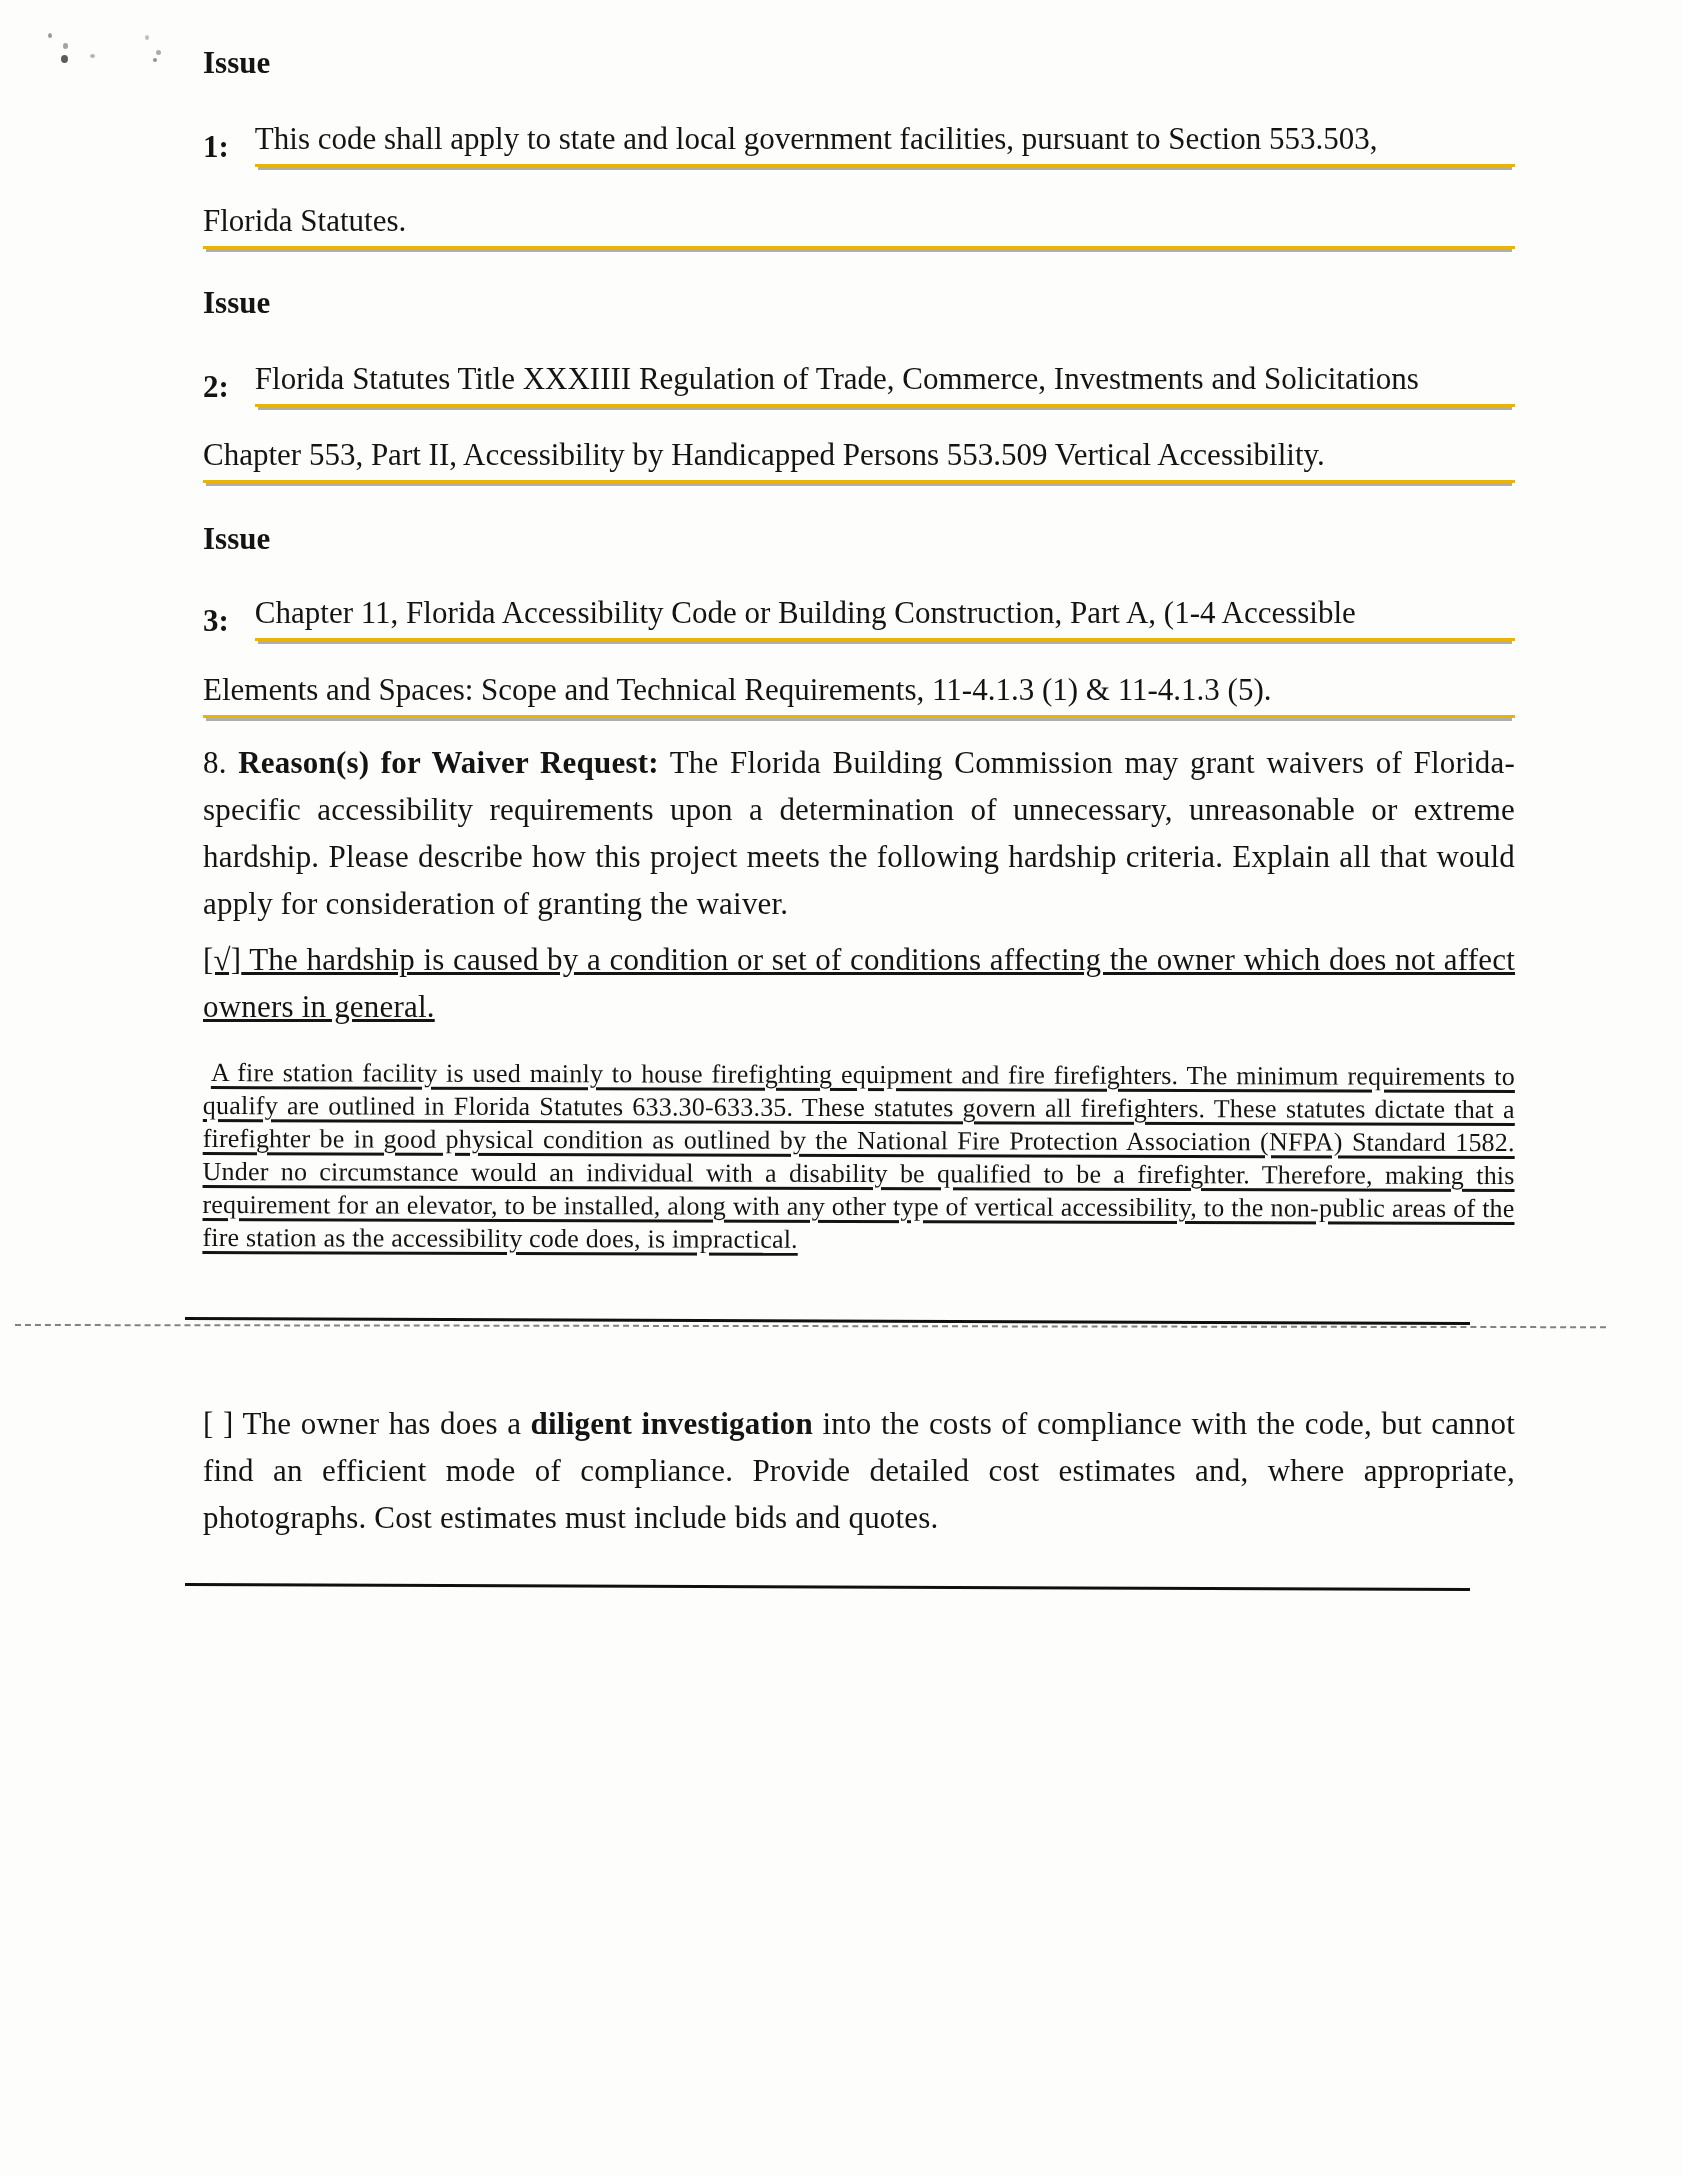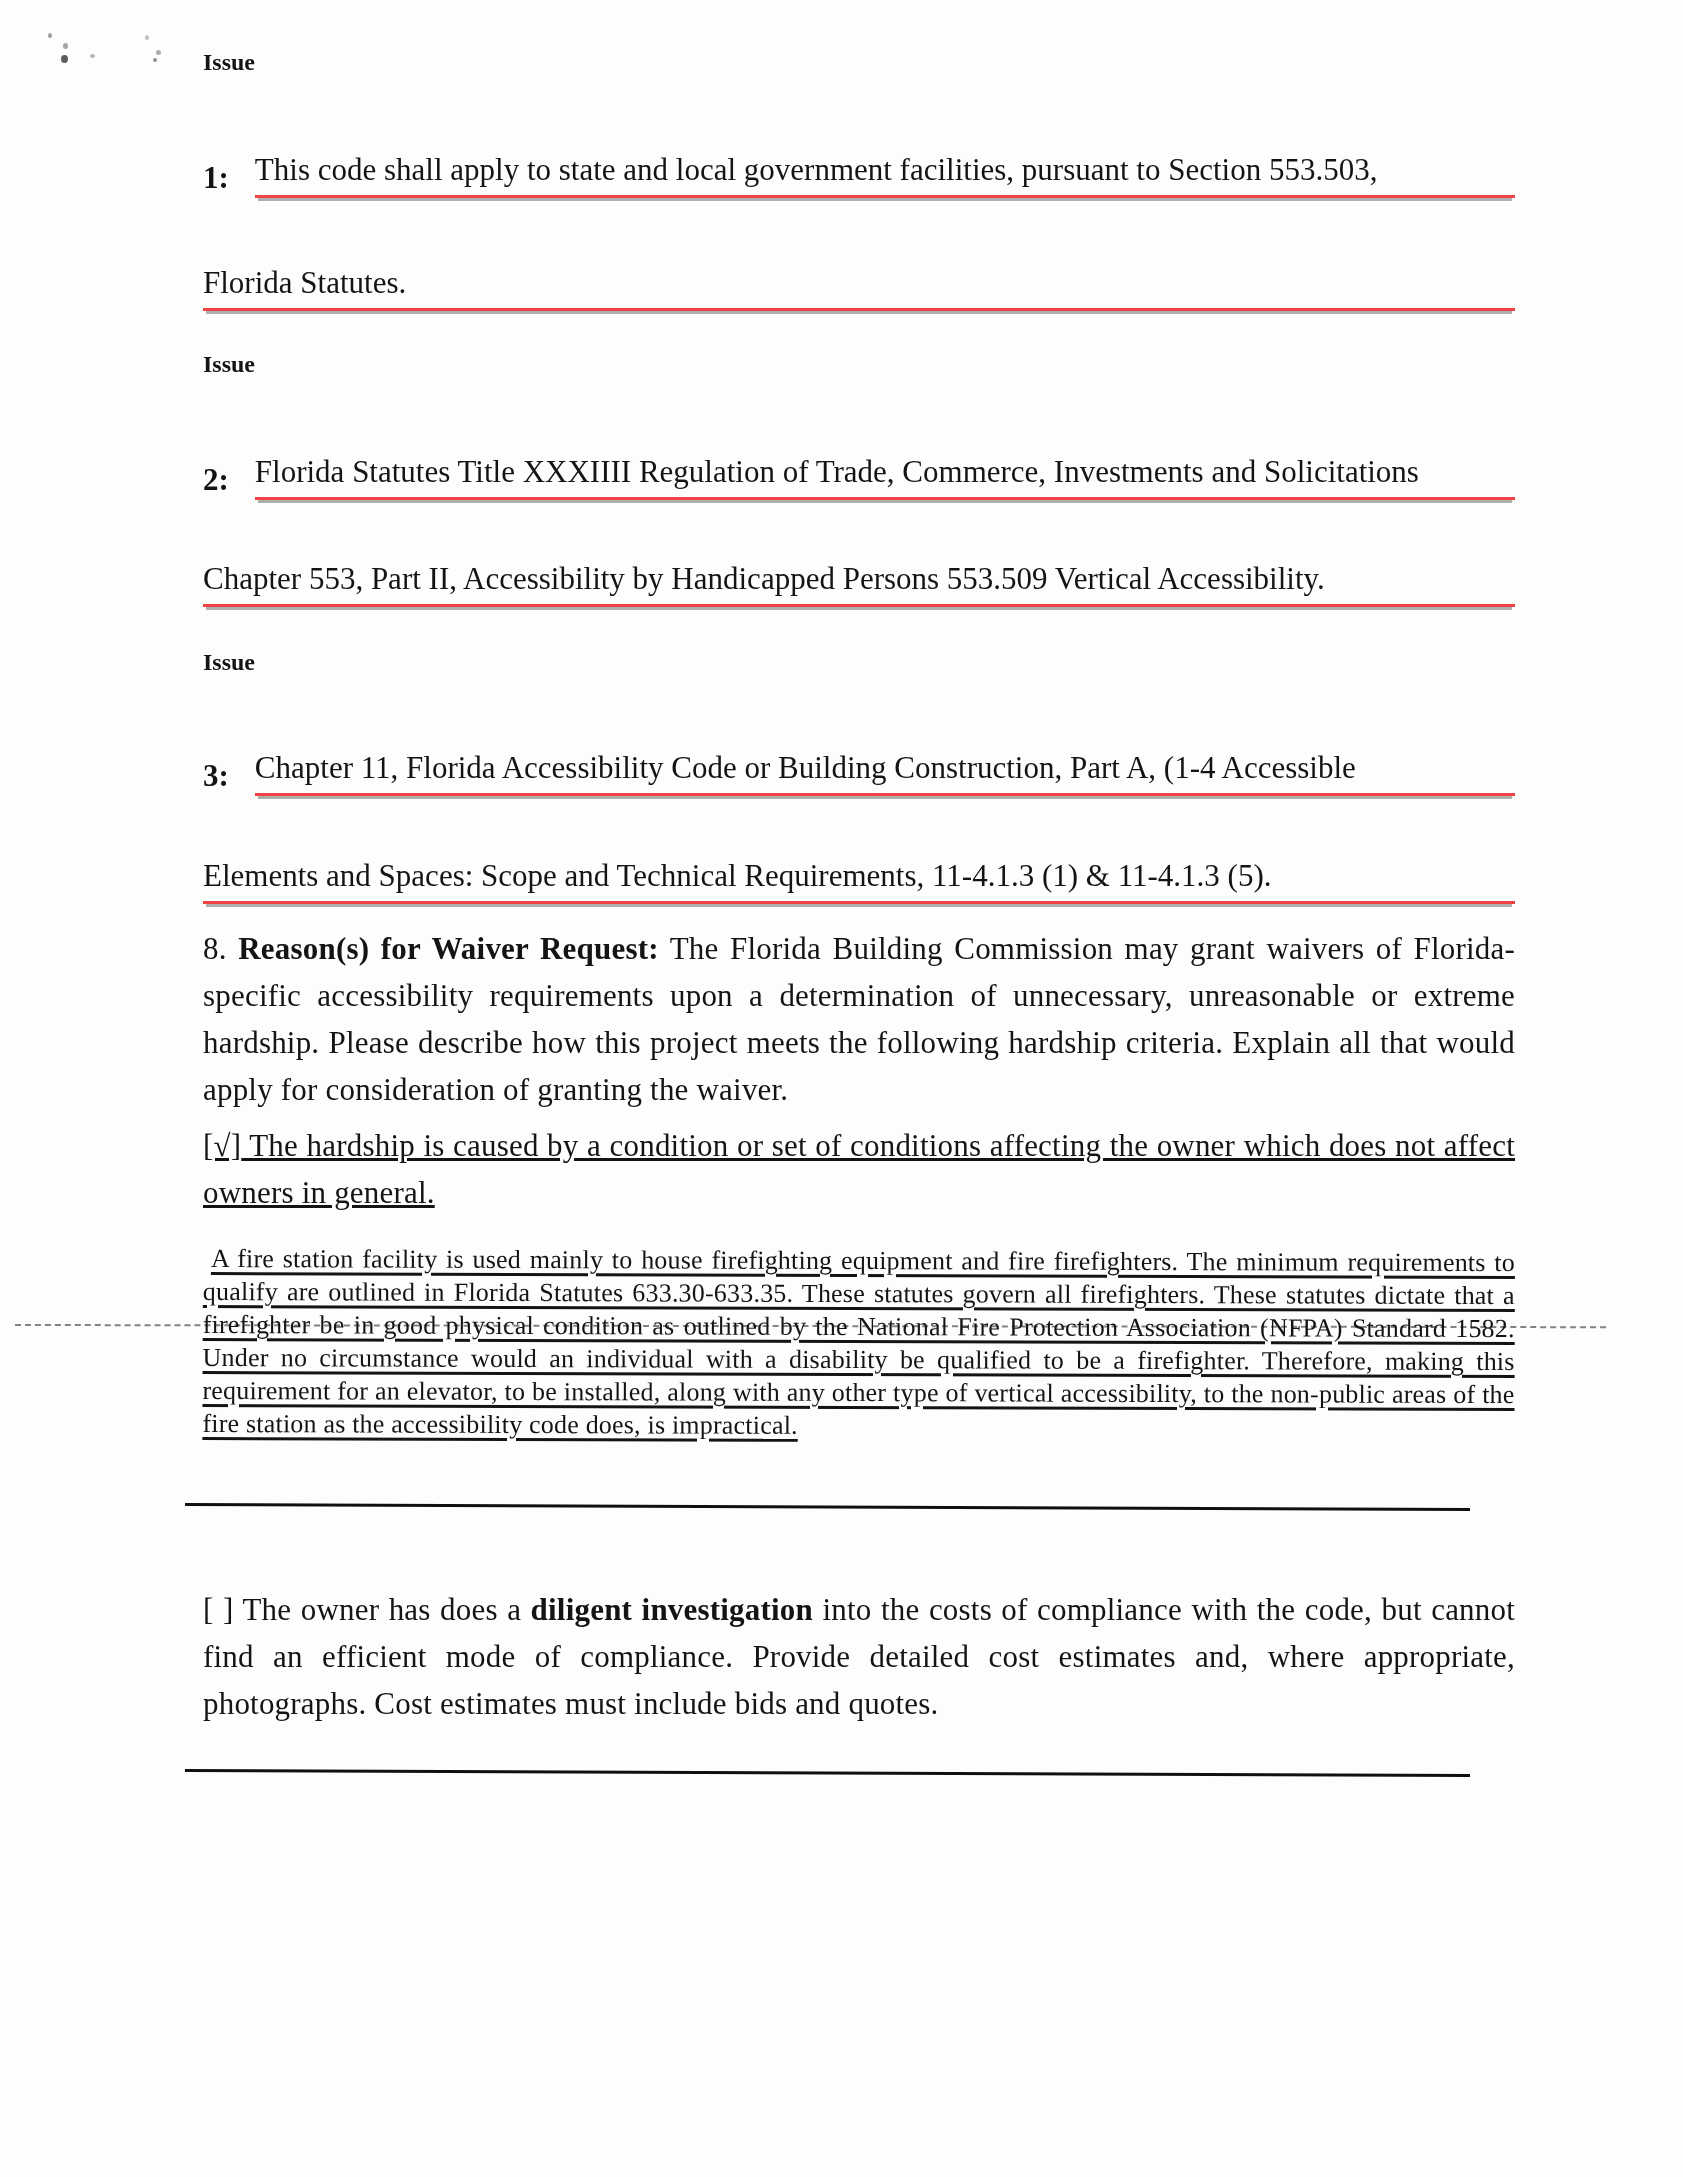--- a/index.html
+++ b/index.html
@@ -17,39 +17,38 @@
   .content { position: absolute; left: 203px; top: 0; width: 1312px; }
   .para {
     font-size: 31px;
     line-height: 47px;
     text-align: justify;
     margin: 0;
     letter-spacing: 0.2px;
   }
   .b { font-weight: 700; }
   .issue-head {
-    font-size: 24px;
+    font-size: 31px;
     line-height: 47px;
     font-weight: 700;
     margin: 0;
   }
   .fill {
     display: flex;
     align-items: flex-end;
     font-size: 31px;
     line-height: 40px;
   }
   .fill .num { font-weight: 700; padding-right: 26px; flex: 0 0 auto; }
   .fill .blank {
     flex: 1 1 auto;
-    border-bottom: 3px solid #ef4444;
+    border-bottom: 3px solid #eab308;
     padding-bottom: 5px;
     white-space: nowrap;
     box-shadow: 0 6px 0 -3px rgba(25,25,25,0.35);
-    margin-top: 31px;
   }
   .answer {
     font-size: 26px;
     line-height: 33px;
     text-align: justify;
     text-indent: 8px;
     margin: 0;
     text-decoration: underline;
     text-decoration-thickness: 2.5px;
     text-underline-offset: 5px;

